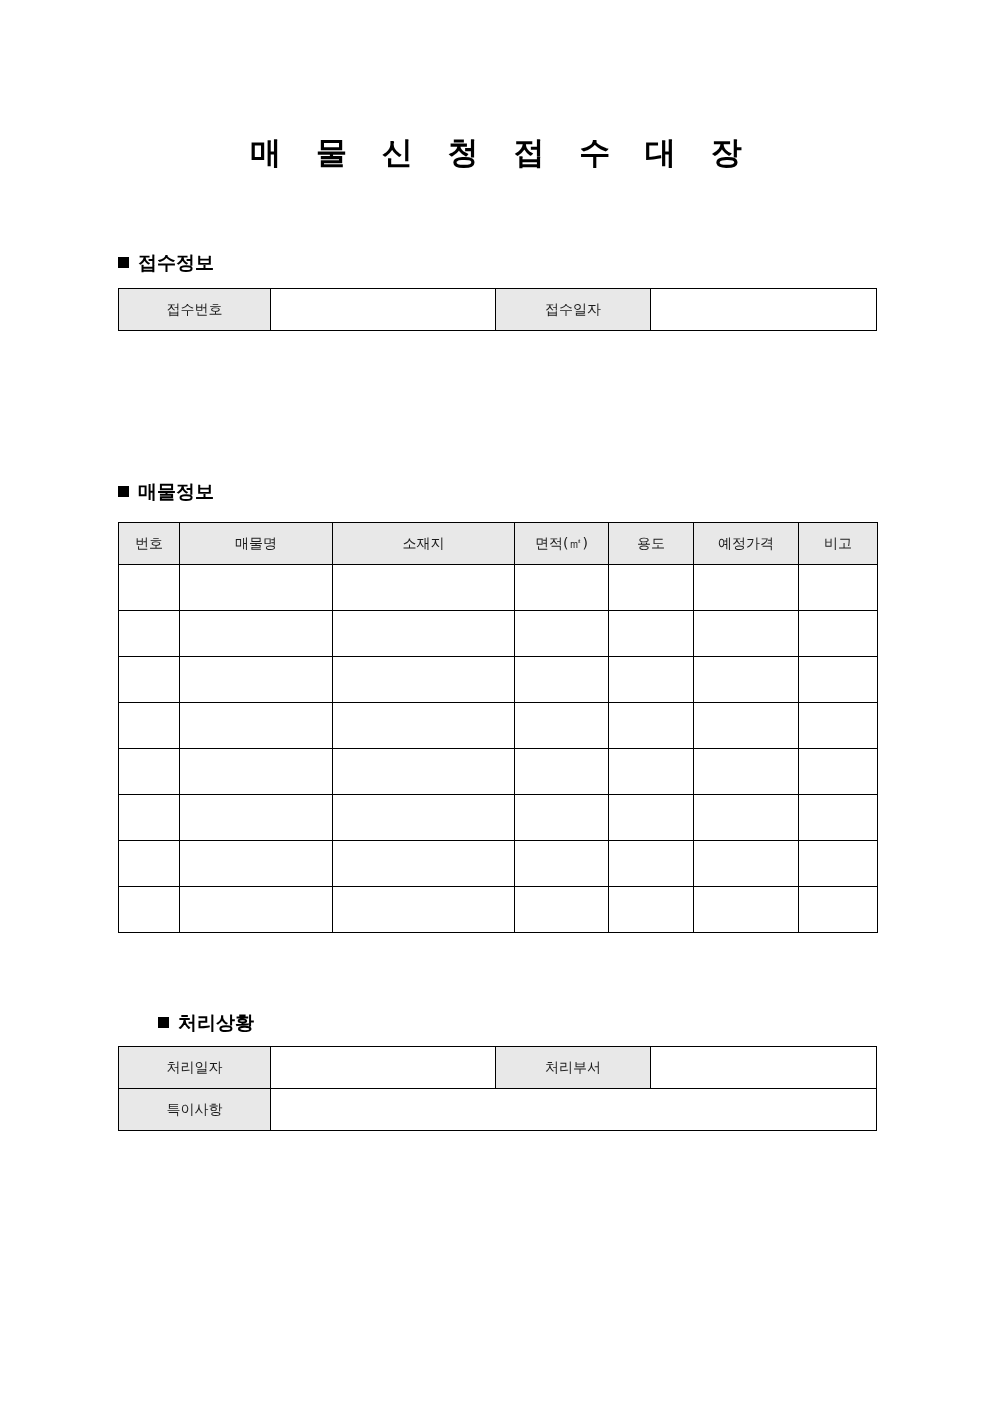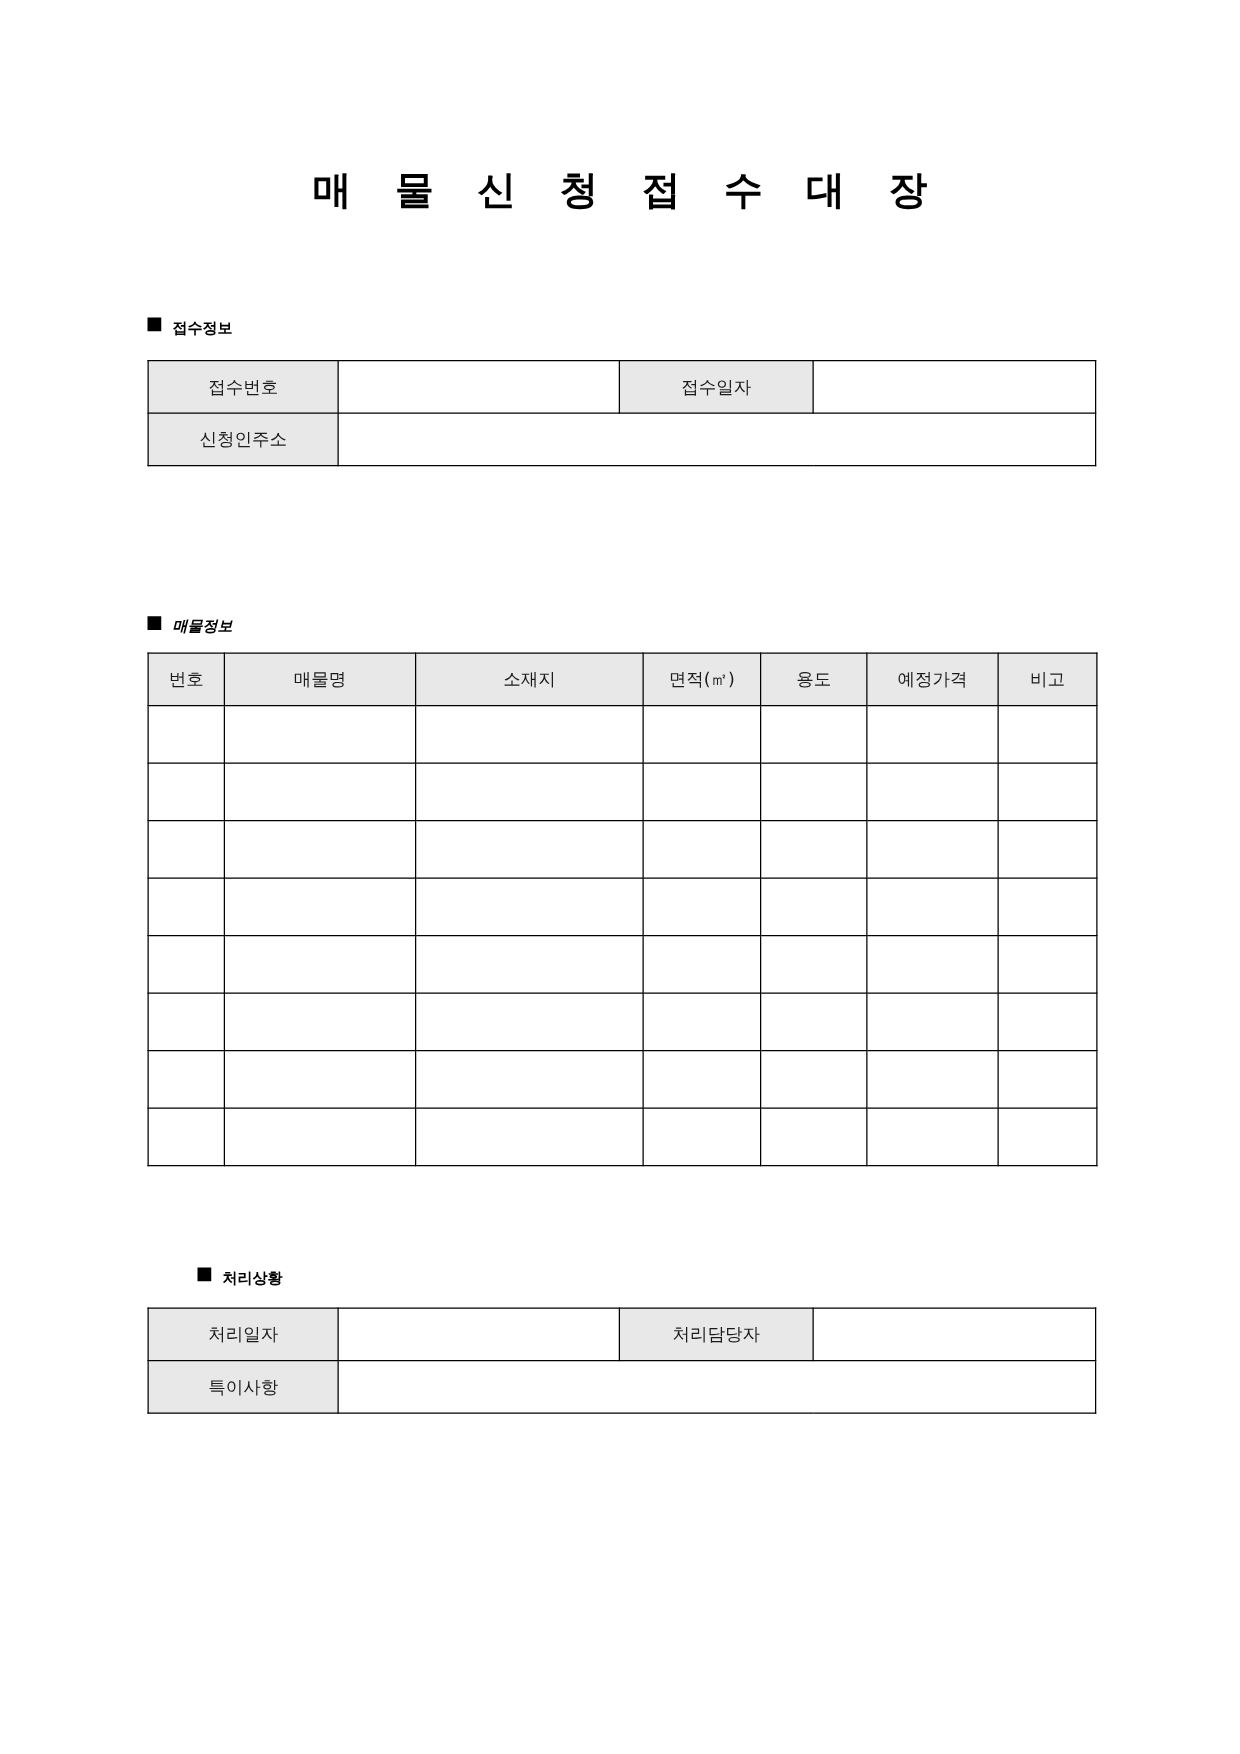--- a/index.html
+++ b/index.html
@@ -36,36 +36,36 @@
     letter-spacing: 12px;
     text-indent: 12px;
     line-height: 40px;
     color: #000000;
   }
 
   
   .section-head {
     position: absolute;
     left: 118px;
-    font-size: 12px;
+    font-size: 19px;
     font-weight: bold;
     line-height: 22px;
     white-space: nowrap;
     color: #000000;
   }
   .section-head .marker {
     display: inline-block;
     width: 11px;
     height: 11px;
     background: #000000;
     margin-right: 9px;
     vertical-align: 1px;
   }
   #head-receipt  { top: 251px; }
-  #head-property { top: 490px; font-style: italic; }
+  #head-property { top: 480px; }
   #head-process  { top: 1011px; padding-left: 40px; }
 
   
   table.form {
     position: absolute;
     left: 118px;
     border-collapse: collapse;
     table-layout: fixed;
     background: #ffffff;
   }
@@ -126,24 +126,20 @@
         <col style="width:225px">
       <col style="width:155px">
         <col style="width:226px">
     </colgroup>
     <tbody>
       <tr>
         <td class="lbl">접수번호</td>
         <td class="val"></td>
         <td class="lbl">접수일자</td>
         <td class="val"></td>
-      </tr>
-      <tr>
-        <td class="lbl">신청인주소</td>
-        <td class="val" colspan="3"></td>
       </tr>
     </tbody>
   </table>
 
   <div class="section-head" id="head-property">
     <span class="marker"></span><span>매물정보</span>
   </div>
 
   <table class="form" id="table-property">
     <colgroup>
@@ -250,21 +246,21 @@
     <colgroup>
       <col style="width:152px">
         <col style="width:225px">
       <col style="width:155px">
         <col style="width:226px">
     </colgroup>
     <tbody>
       <tr>
         <td class="lbl">처리일자</td>
         <td class="val"></td>
-        <td class="lbl">처리담당자</td>
+        <td class="lbl">처리부서</td>
         <td class="val"></td>
       </tr>
       <tr>
         <td class="lbl">특이사항</td>
         <td class="val" colspan="3"></td>
       </tr>
     </tbody>
   </table>
 
 </div>

